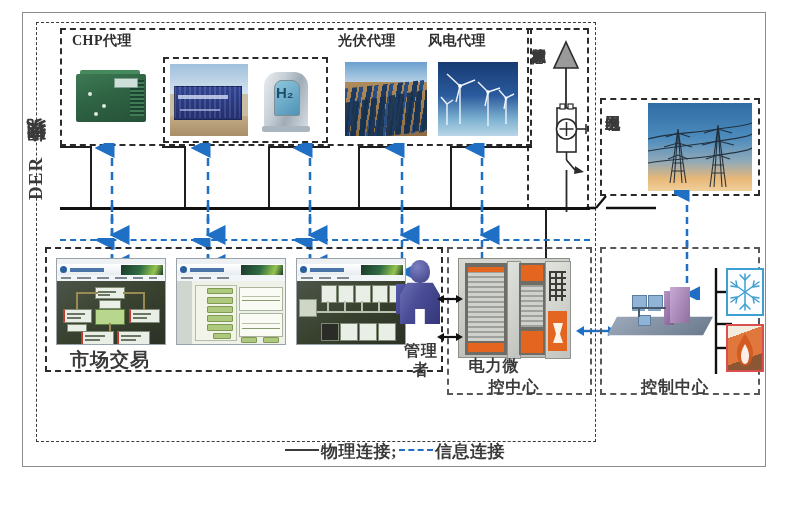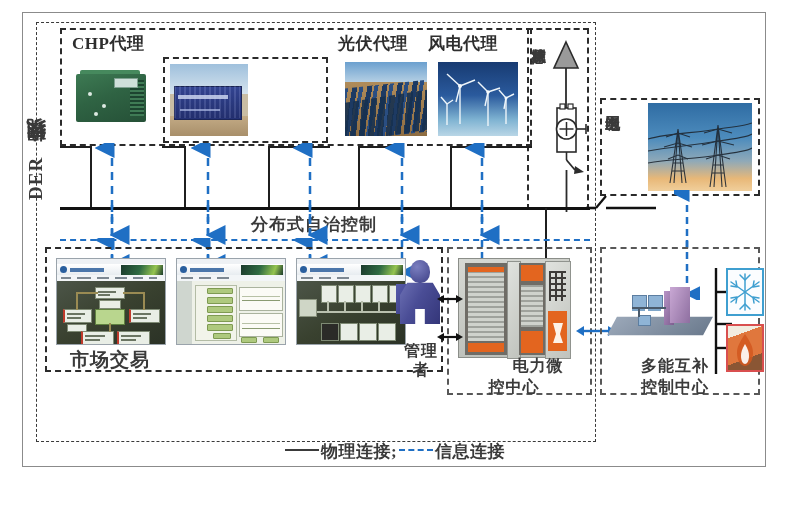--- a/index.html
+++ b/index.html
@@ -80,21 +80,21 @@
   .upper-grid-label {
     left: 604px; top: 104px;
     height: 86px;
     font-size: 15px;
     line-height: 1.05;
     font-weight: 600;
   }
 
   
   .agent-title {
-    font-size: 17px;
+    font-size: 14px;
     font-weight: 600;
     white-space: nowrap;
     color: #2e2e2e;
     letter-spacing: 0.5px;
   }
 
   
   .photo { overflow: hidden; position: absolute; }
 
   
@@ -322,20 +322,26 @@
 
   <div class="photo cont-img">
     <div class="cont-sky"></div>
     <div class="cont-ground"></div>
     <div class="cont-box"></div>
     <div class="cont-rib"></div>
     <div class="cont-text"></div>
     <div class="cont-text2"></div>
   </div>
 
+  <div class="photo h2-img">
+    <div class="h2-body"></div>
+    <div class="h2-window"></div>
+    <div class="h2-glyph">H₂</div>
+    <div class="h2-base"></div>
+  </div>
 
   <div class="photo pv-img">
     <div class="pv-sky"></div>
     <div class="pv-ground"></div>
     <div class="pv-rows"></div>
     <div class="pv-row2"></div>
   </div>
 
   <div class="photo wind-img">
     <svg width="80" height="74" viewBox="0 0 80 74">
@@ -418,21 +424,20 @@
 
   <svg class="abs" style="left:586px; top:192px;" width="70" height="28" viewBox="0 0 70 28">
     <line x1="0" y1="16" x2="10" y2="16" stroke="#111" stroke-width="2.6"></line>
     <line x1="10" y1="16" x2="20" y2="4" stroke="#111" stroke-width="2.2"></line>
     <line x1="20" y1="16" x2="70" y2="16" stroke="#111" stroke-width="2.6"></line>
   </svg>
 
   <div class="solid-v abs" style="left:545px; top:208px; height:120px;"></div>
   <div class="solid-h abs" style="left:545px; top:327px; width:26px;"></div>
 
-  <div class="mid-label" style="left:247px; top:213px;">分布式自治控制</div>
   <div class="dline-h abs" style="left:60px; top:239px; width:530px;"></div>
 
   <svg class="abs" style="left:56px; top:143px;" width="540" height="120" viewBox="0 0 540 120">
     <defs>
       <marker id="bup" markerWidth="8" markerHeight="8" refX="4" refY="7" orient="auto">
         <polygon points="0,8 4,0 8,8" fill="#1f6fc4"></polygon>
       </marker>
       <marker id="bdn" markerWidth="8" markerHeight="8" refX="4" refY="1" orient="auto">
         <polygon points="0,0 8,0 4,8" fill="#1f6fc4"></polygon>
       </marker>
@@ -643,21 +648,21 @@
     <div class="cab-inner" style="left:60px; top:4px; width:26px; height:92px;"></div>
     <div class="cab-orange" style="left:62px; top:6px; width:22px; height:16px;"></div>
     <div class="cab-rack" style="left:62px; top:26px; width:22px; height:42px;"></div>
     <div class="cab-orange" style="left:62px; top:72px; width:22px; height:22px;"></div>
     <div class="cab-door" style="left:86px; top:2px; width:24px; height:96px;"></div>
     <div class="cab-knobs" style="left:90px; top:12px; width:17px; height:30px;"></div>
     <div class="cab-orange" style="left:89px; top:52px; width:19px; height:40px;"></div>
     <div style="position:absolute;left:94px;top:64px;width:10px;height:20px;
                 background:#fdf2e8; clip-path:polygon(0 0,100% 0,70% 55%,100% 100%,0 100%,30% 55%);"></div>
   </div>
-  <div class="blk-label2" style="left:482px; top:357px; width:112px;">电力微</div>
+  <div class="blk-label2" style="left:438px; top:357px; width:112px;">电力微</div>
   <div class="blk-label2" style="left:458px; top:378px; width:112px;">控中心</div>
 
   <svg class="abs" style="left:437px; top:288px;" width="26" height="22" viewBox="0 0 26 22">
     <line x1="4" y1="11" x2="22" y2="11" stroke="#111" stroke-width="2.2"></line>
     <polygon points="0,11 7,7 7,15" fill="#111"></polygon>
     <polygon points="26,11 19,7 19,15" fill="#111"></polygon>
   </svg>
   <svg class="abs" style="left:437px; top:326px;" width="26" height="22" viewBox="0 0 26 22">
     <line x1="4" y1="11" x2="22" y2="11" stroke="#111" stroke-width="2.2"></line>
     <polygon points="0,11 7,7 7,15" fill="#111"></polygon>
@@ -705,21 +710,20 @@
   </div>
 
   <div class="abs flame-box">
     <div class="flame-bg"></div>
     <svg style="position:absolute;left:0;top:0;" width="34" height="44" viewBox="0 0 34 44">
       <path d="M17 8 C 12 16 9 20 9 27 C 9 35 13 40 17 40 C 21 40 25 35 25 27 C 25 20 22 16 17 8 Z" fill="#d1571f" opacity=".85"></path>
       <path d="M17 18 C 14 23 13 26 13 30 C 13 35 15 38 17 38 C 19 38 21 35 21 30 C 21 26 20 23 17 18 Z" fill="#fff" opacity=".9"></path>
     </svg>
   </div>
 
-  <div class="blk-label2" style="left:600px; top:357px; width:150px;">多能互补</div>
   <div class="blk-label2" style="left:600px; top:378px; width:150px;">控制中心</div>
 
   <div class="legend">
     <span class="ln-solid"></span><span>物理连接;</span><span class="ln-dash"></span><span>信息连接</span>
   </div>
 
 
 </div>
 
 </body></html>

